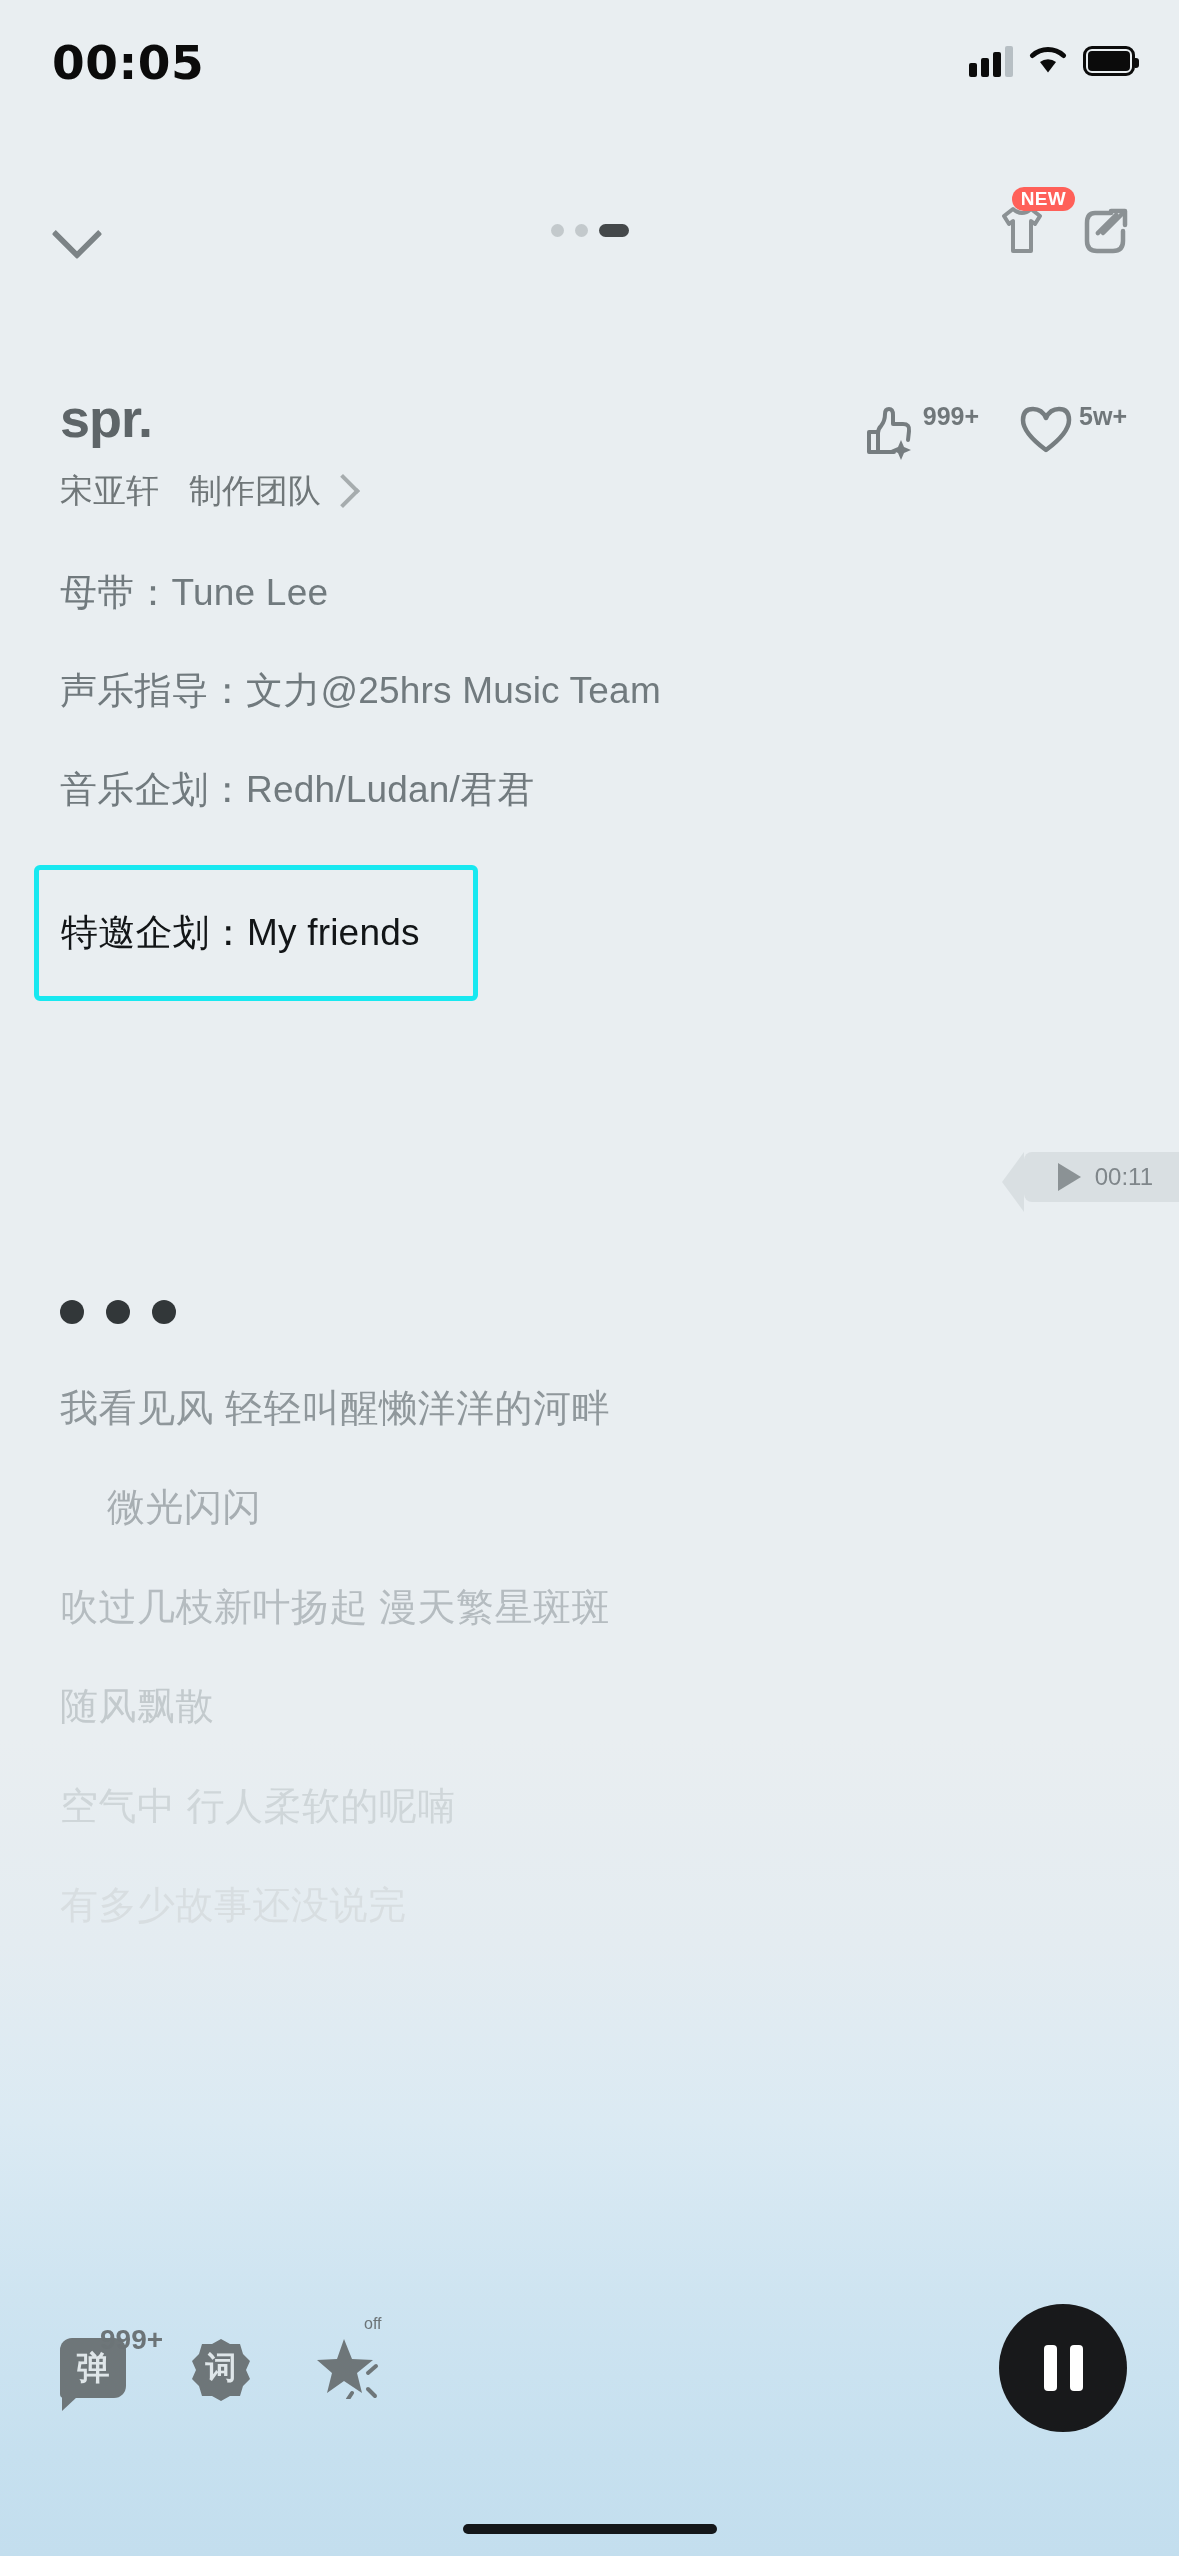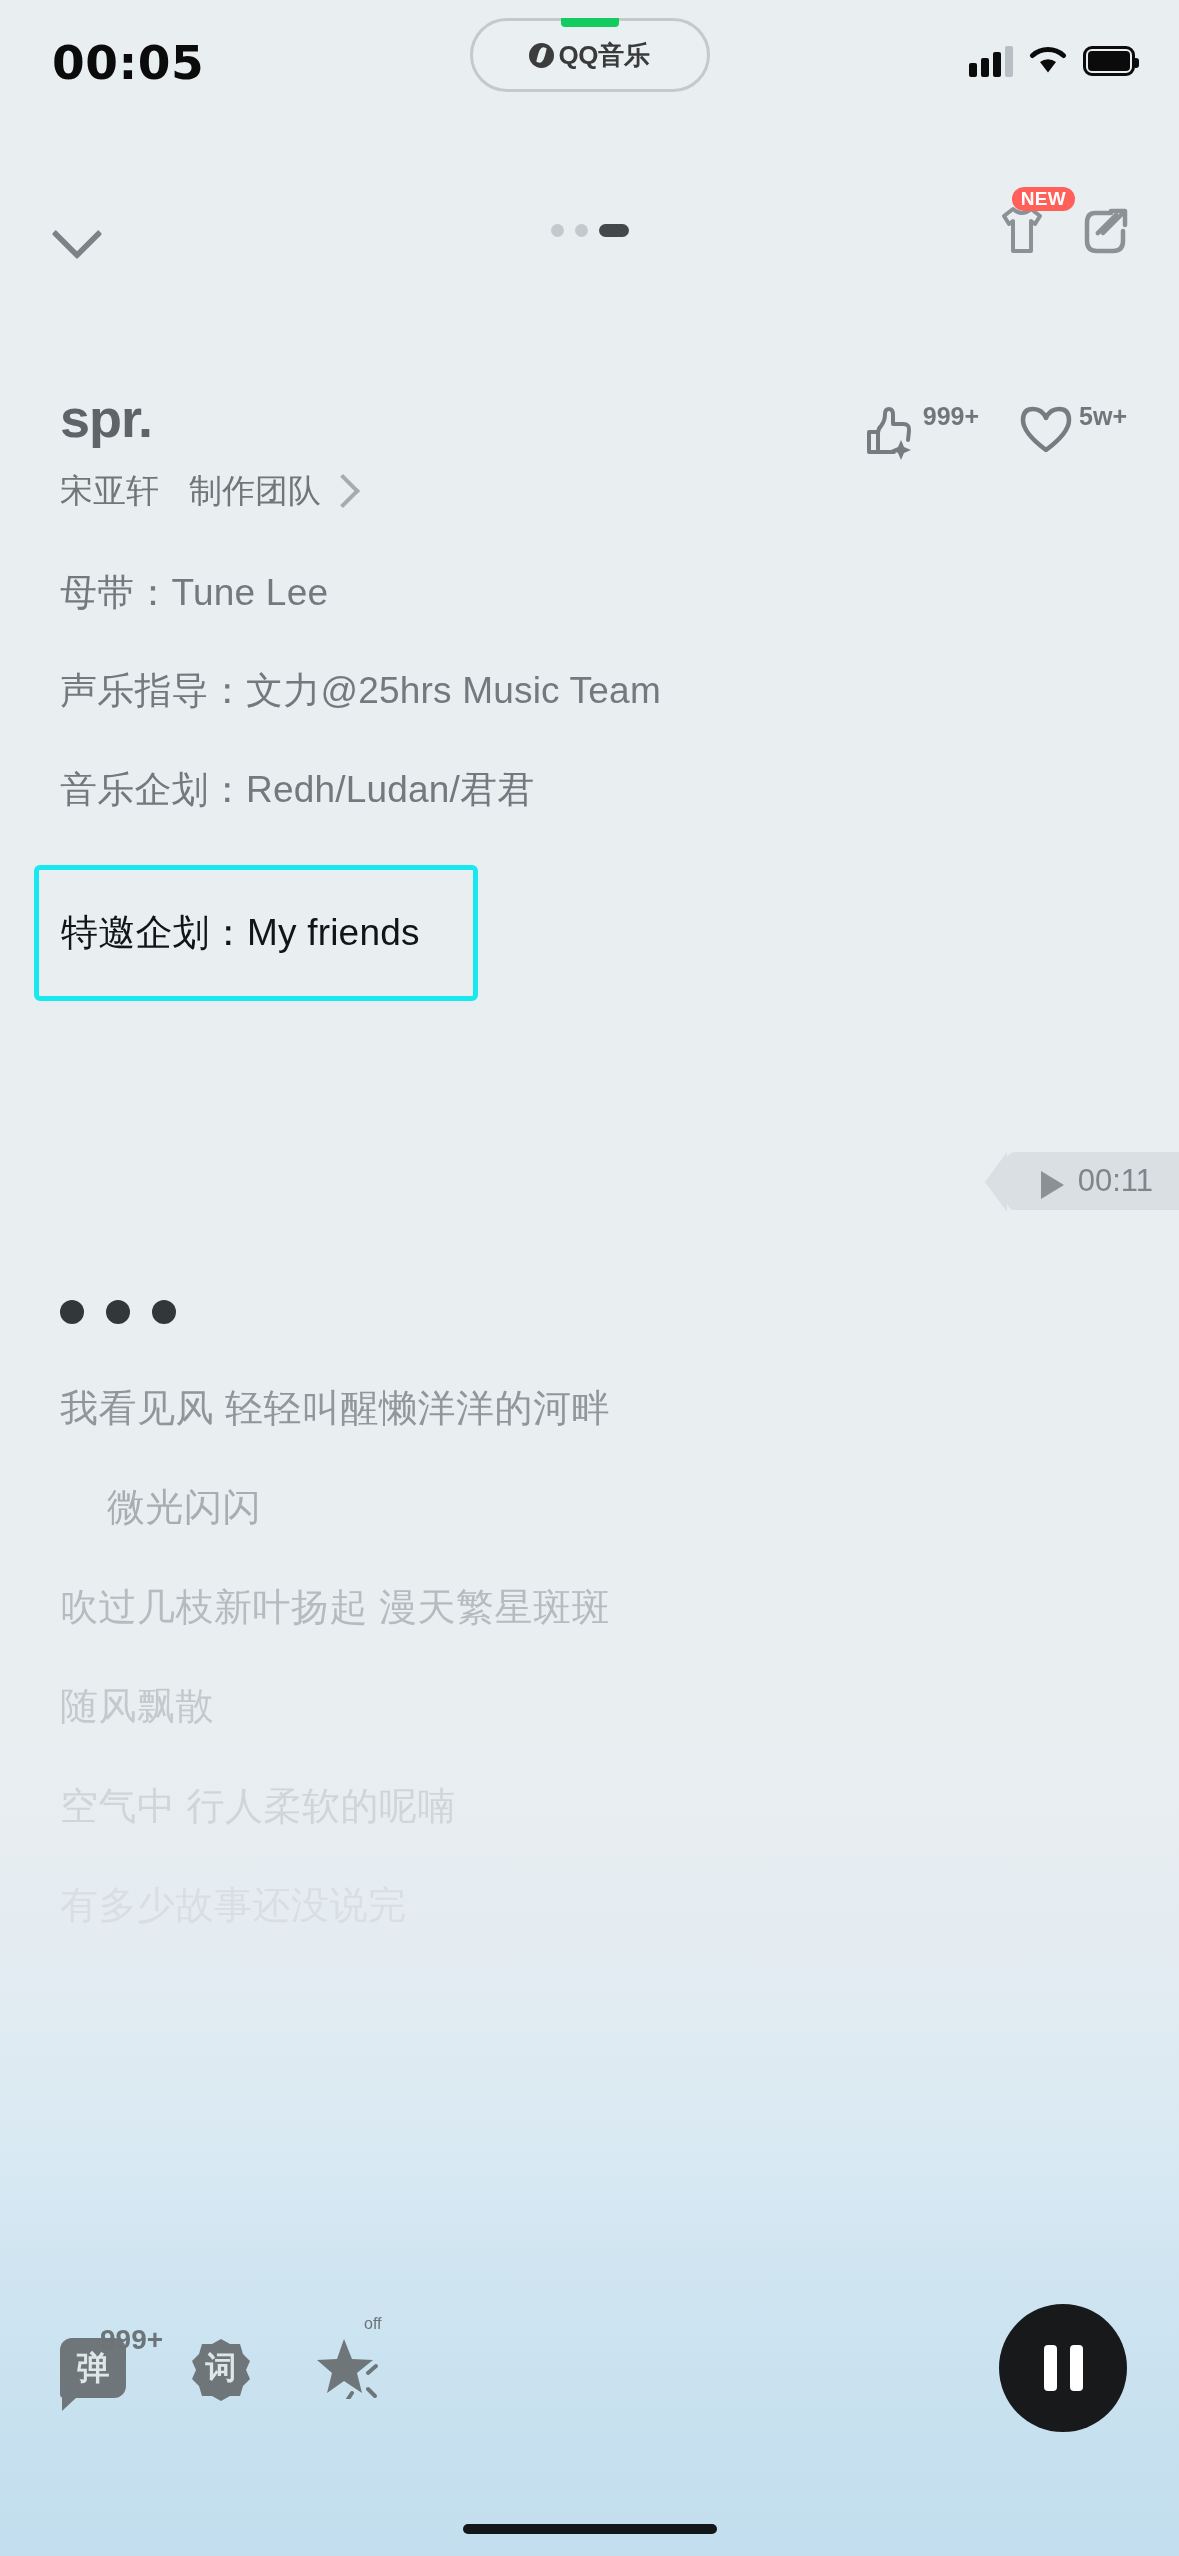--- a/index.html
+++ b/index.html
@@ -293,24 +293,24 @@
     width: 412px;
     box-sizing: content-box;
   }
 
   .time-pill {
     position: absolute;
     right: 0;
     top: 1152px;
     background: #d9dfe2;
     color: #7f868a;
-    font-size: 31px;
+    font-size: 24px;
     padding: 11px 26px 11px 34px;
     display: flex;
-    align-items: flex-end;
+    align-items: flex-start;
     gap: 14px;
     border-radius: 8px 0 0 8px;
     cursor: pointer;
   }
   .time-pill::before {
     content: "";
     position: absolute;
     left: -22px; top: 0;
     width: 0; height: 0;
     border-top: 30px solid transparent;
@@ -447,25 +447,20 @@
   }
 </style>
 </head>
 <body>
 
 <div id="phone">
 
   <div class="status-bar">
     <div class="status-time">00:05</div>
 
-    <div class="island">
-      <div class="island-green"></div>
-      <div class="island-logo"></div>
-      <div class="island-label">QQ音乐</div>
-    </div>
 
     <div class="status-right">
       <div class="sig">
           <i></i>
           <i></i>
           <i></i>
           <i></i>
         </div>
       <svg class="wifi" viewBox="0 0 38 30">
         <path d="M19 26.5 L11 16 a13 13 0 0 1 16 0 Z" fill="#0b0b0b"></path>

